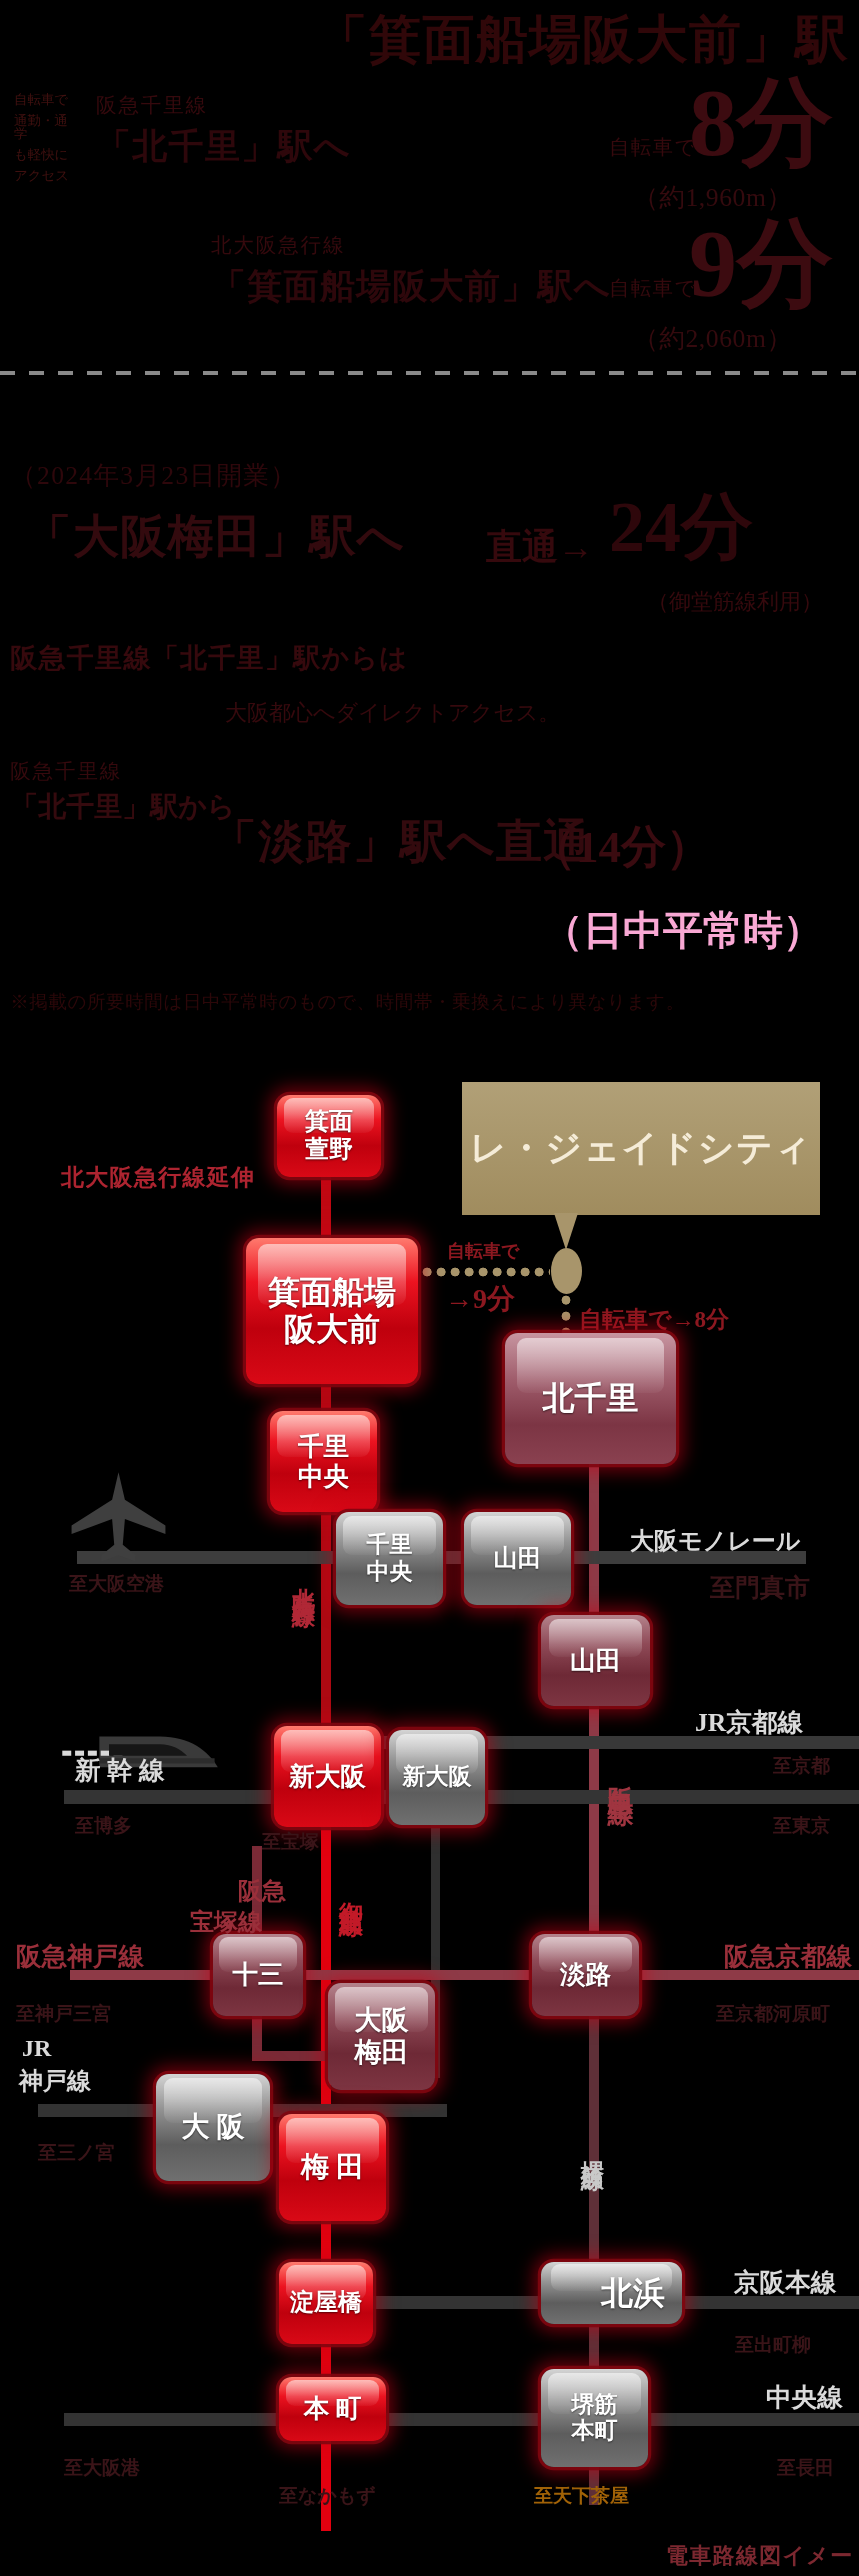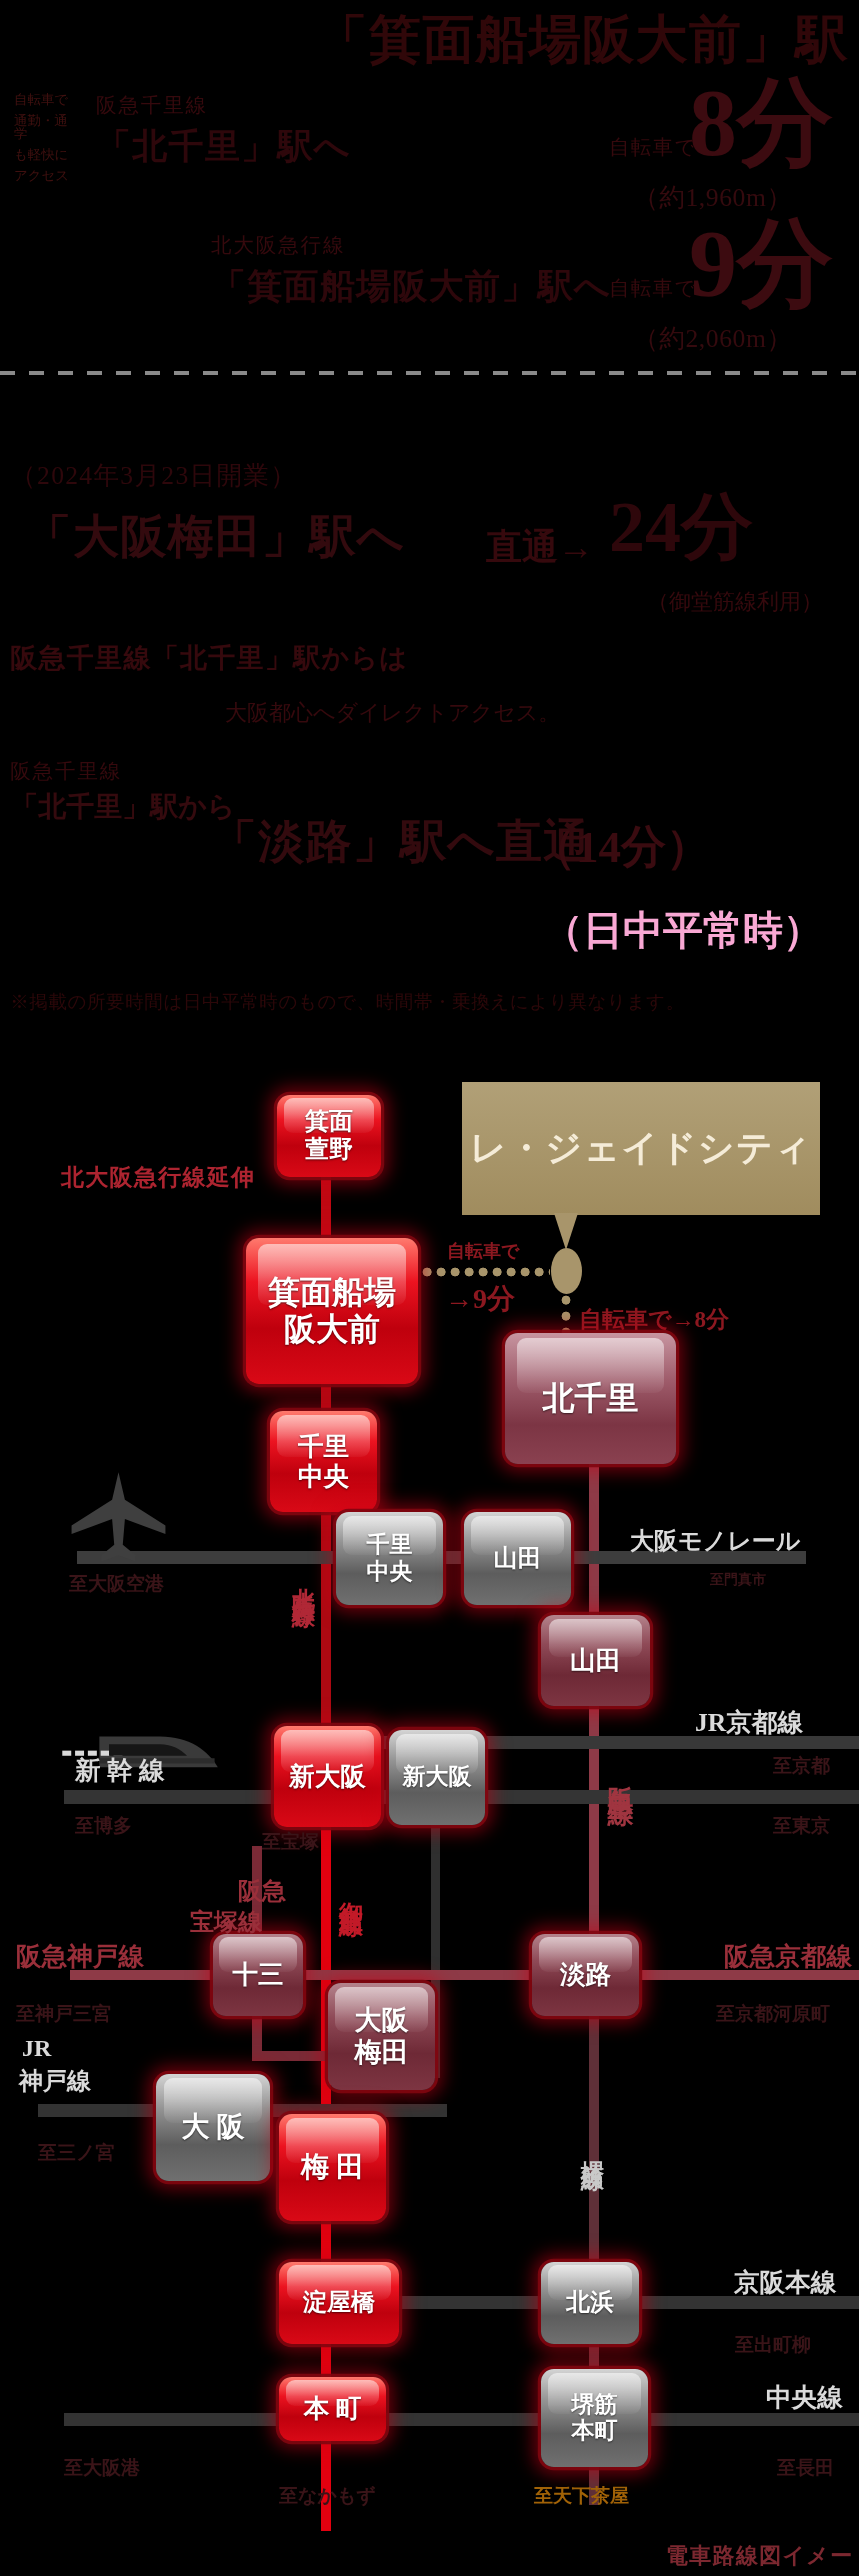--- a/index.html
+++ b/index.html
@@ -182,24 +182,24 @@
       <div class="st sty-maroon" style="left: 328px; top: 1983px; width: 107px; height: 107px; font-size: 27px;">
         <div style="position: relative; z-index: 2;">大阪</div>
         <div style="position: relative; z-index: 2;">梅田</div>
       </div>
       <div class="st sty-gray" style="left: 156px; top: 2074px; width: 114px; height: 107px; font-size: 28px;">
         <div style="position: relative; z-index: 2;">大 阪</div>
       </div>
       <div class="st sty-red" style="left: 279px; top: 2114px; width: 107px; height: 107px; font-size: 28px;">
         <div style="position: relative; z-index: 2;">梅 田</div>
       </div>
-      <div class="st sty-red" style="left: 279px; top: 2262px; width: 120px; height: 82px; font-size: 24px; text-align: right;">
+      <div class="st sty-red" style="left: 279px; top: 2262px; width: 94px; height: 82px; font-size: 24px; text-align: right;">
         <div style="position: relative; z-index: 2;">淀屋橋</div>
       </div>
-      <div class="st sty-gray" style="left: 541px; top: 2262px; width: 98px; height: 82px; font-size: 24px;">
+      <div class="st sty-gray" style="left: 541px; top: 2262px; width: 98px; height: 62px; font-size: 32px; padding-left: 43px;">
         <div style="position: relative; z-index: 2;">北浜</div>
       </div>
       <div class="st sty-red" style="left: 279px; top: 2377px; width: 107px; height: 64px; font-size: 25.6px;">
         <div style="position: relative; z-index: 2;">本 町</div>
       </div>
       <div class="st sty-gray" style="left: 541px; top: 2369px; width: 107px; height: 98px; font-size: 23px;">
         <div style="position: relative; z-index: 2;">堺筋</div>
         <div style="position: relative; z-index: 2;">本町</div>
       </div>
     </div>
@@ -213,21 +213,21 @@
       <div class="lbl" style="left: 238px; top: 1875px; color: rgb(154, 47, 58); font-size: 24px;">阪急</div>
       <div class="lbl" style="left: 190px; top: 1906px; color: rgb(154, 47, 58); font-size: 24px;">宝塚線</div>
       <div class="lbl" style="left: 16px; top: 1939px; color: rgb(154, 47, 58); font-size: 25.6px;">阪急神戸線</div>
       <div class="lbl" style="left: 724px; top: 1939px; color: rgb(154, 47, 58); font-size: 25.6px;">阪急京都線</div>
       <div class="lbl" style="left: 22px; top: 2035px; color: rgb(218, 218, 218); font-size: 24px;">JR</div>
       <div class="lbl" style="left: 19px; top: 2065px; color: rgb(218, 218, 218); font-size: 24px;">神戸線</div>
       <div class="lbl vert" style="left: 577px; top: 2143px; color: rgb(201, 201, 201); font-size: 23px;">堺筋線</div>
       <div class="lbl" style="left: 734px; top: 2265px; color: rgb(218, 218, 218); font-size: 25.6px;">京阪本線</div>
       <div class="lbl" style="left: 766px; top: 2380px; color: rgb(218, 218, 218); font-size: 25.6px;">中央線</div>
       <div class="lbl" style="left: 69px; top: 1571px; color: rgb(58, 20, 24); font-size: 19px;">至大阪空港</div>
-      <div class="lbl" style="left: 710px; top: 1571px; color: rgb(58, 20, 24); font-size: 14px;">至門真市</div>
+      <div class="lbl" style="left: 710px; top: 1571px; color: rgb(58, 20, 24); font-size: 25px;">至門真市</div>
       <div class="lbl" style="left: 773px; top: 1753px; color: rgb(58, 20, 24); font-size: 19px;">至京都</div>
       <div class="lbl" style="left: 75px; top: 1813px; color: rgb(58, 20, 24); font-size: 19px;">至博多</div>
       <div class="lbl" style="left: 773px; top: 1813px; color: rgb(58, 20, 24); font-size: 19px;">至東京</div>
       <div class="lbl" style="left: 262px; top: 1829px; color: rgb(58, 20, 24); font-size: 19px;">至宝塚</div>
       <div class="lbl" style="left: 16px; top: 2001px; color: rgb(58, 20, 24); font-size: 19px;">至神戸三宮</div>
       <div class="lbl" style="left: 716px; top: 2001px; color: rgb(58, 20, 24); font-size: 19px;">至京都河原町</div>
       <div class="lbl" style="left: 38px; top: 2140px; color: rgb(58, 20, 24); font-size: 19px;">至三ノ宮</div>
       <div class="lbl" style="left: 735px; top: 2332px; color: rgb(58, 20, 24); font-size: 19px;">至出町柳</div>
       <div class="lbl" style="left: 64px; top: 2455px; color: rgb(58, 20, 24); font-size: 19px;">至大阪港</div>
       <div class="lbl" style="left: 777px; top: 2455px; color: rgb(58, 20, 24); font-size: 19px;">至長田</div>

